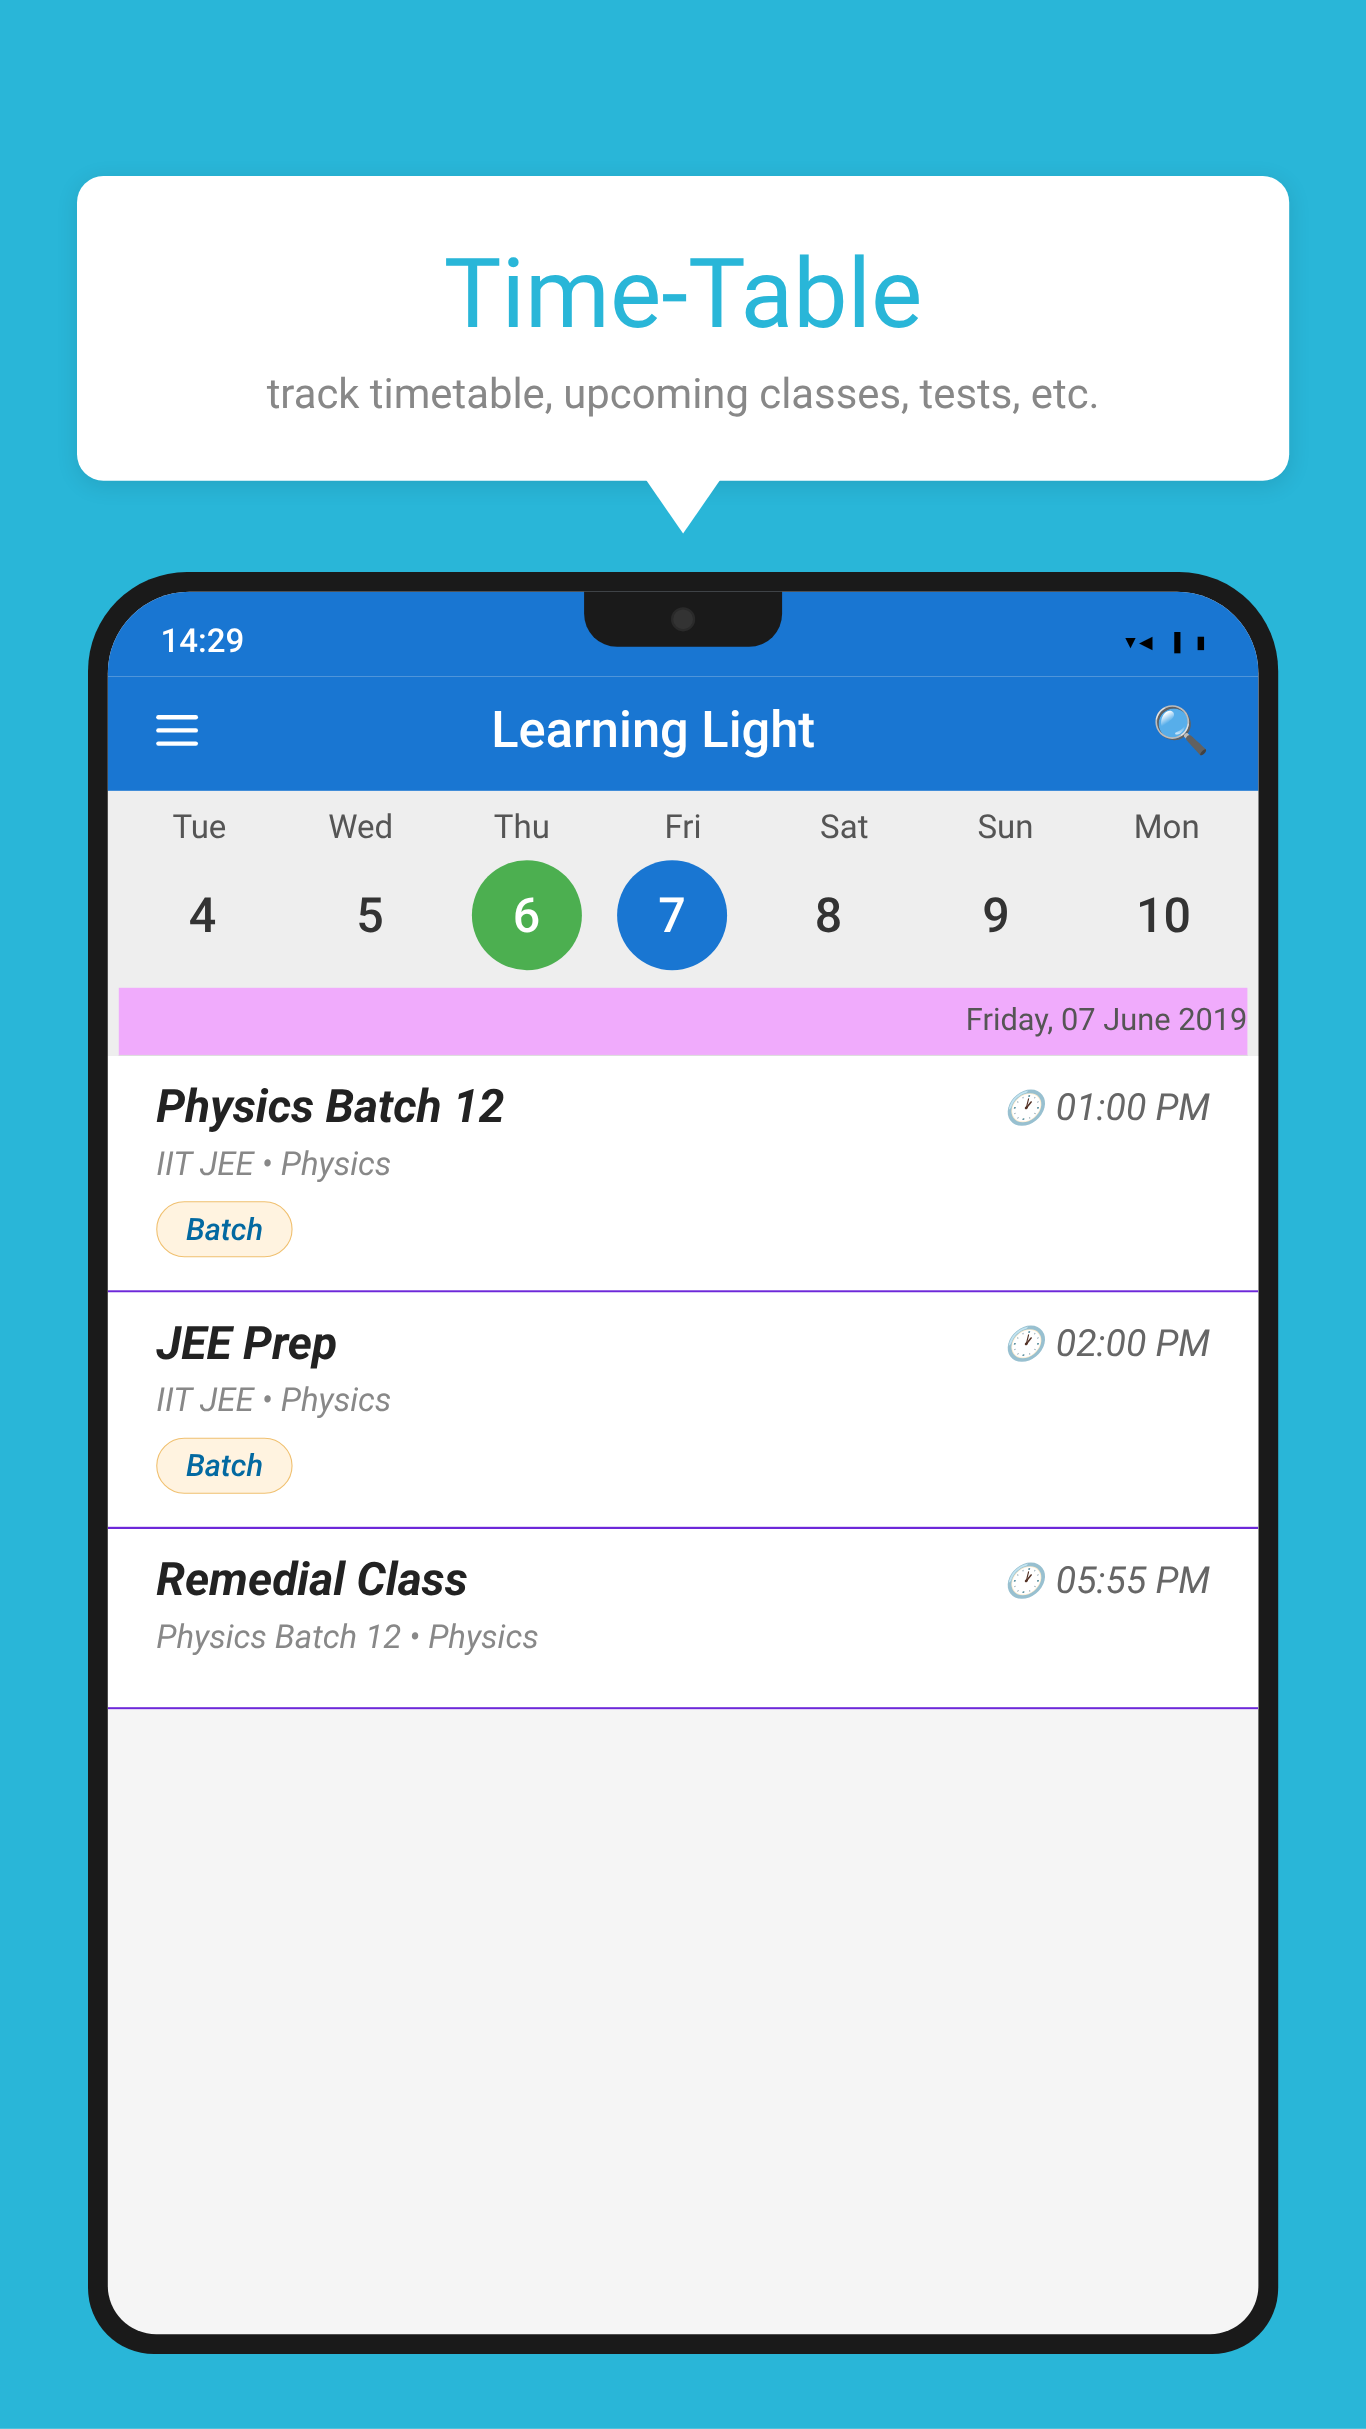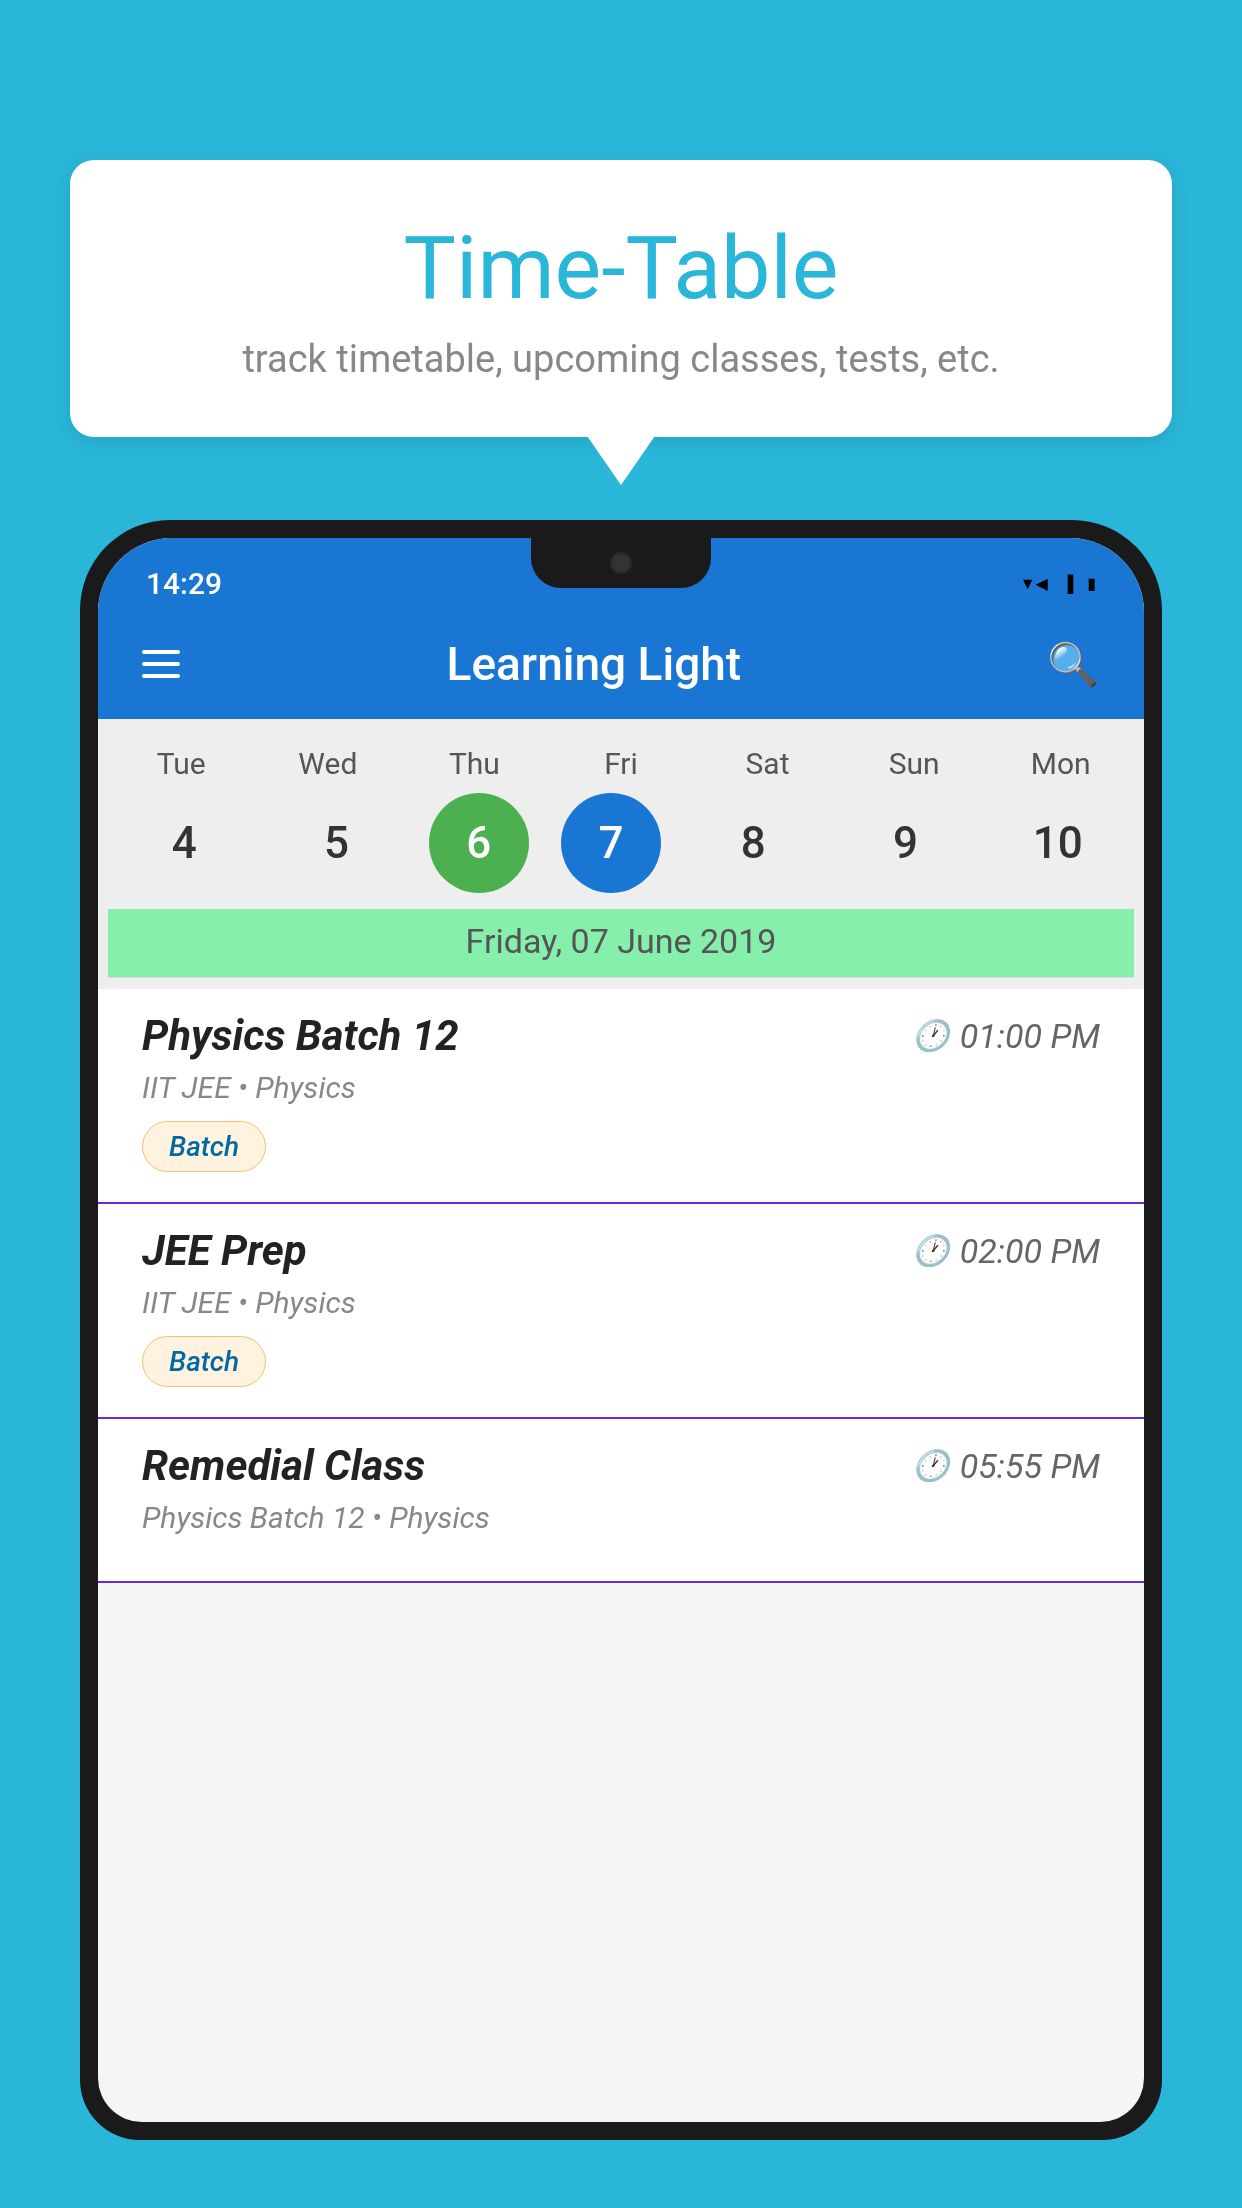--- a/index.html
+++ b/index.html
@@ -165,21 +165,21 @@
 
     .search-icon-btn {
       color: white;
       font-size: 42px;
       cursor: pointer;
     }
 
     
     .calendar-strip {
       background: #eeeeee;
-      padding: 11px 10px;
+      padding: 0 10px;
     }
 
     .days-row {
       display: flex;
       justify-content: space-around;
       padding: 16px 0 6px;
     }
 
     .day-label {
       font-size: 30px;
@@ -218,25 +218,25 @@
 
     .date-cell.selected {
       background: #1976D2;
       color: white;
       border-radius: 50%;
       width: 100px;
       height: 100px;
     }
 
     .selected-date-label {
-      text-align: center;
+      text-align: right;
       padding: 12px 0 16px;
-      font-size: 34px;
+      font-size: 28px;
       color: #555;
-      background: #86efac;
+      background: #f0abfc;
       border-bottom: 1px solid #ddd;
     }
 
     
     .schedule-list {
       background: white;
       overflow-y: auto;
     }
 
     .schedule-item {

